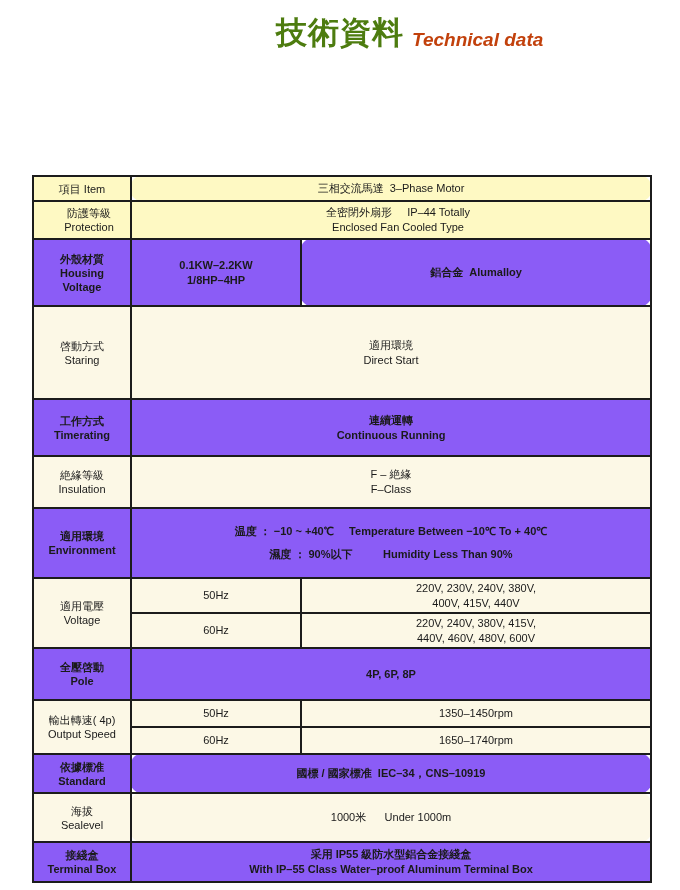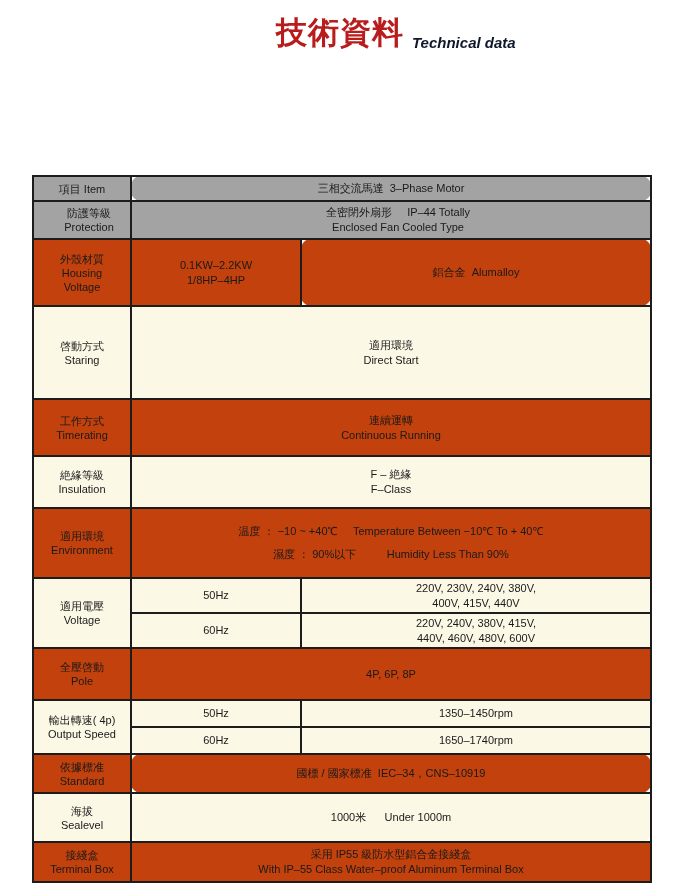--- a/index.html
+++ b/index.html
@@ -9,26 +9,26 @@
     color:#1a1a1a;
     position:relative;
     overflow:hidden;
   }
   .page { position:absolute; inset:0; }
 
   
   .title-row { position:absolute; top:12px; left:0; right:0; text-align:center; }
   .title-zh-wrap { position:relative; display:inline-block; }
   .title-zh {
-    font-size:31px; font-weight:bold; letter-spacing:1px; color:#b91c1c;
+    font-size:31px; font-weight:bold; letter-spacing:1px; color:#4d7c0f;
   }
   .title-en {
     position:absolute; left:calc(100% + 8px); bottom:3px;
-    font-size:15px; font-weight:bold; font-style:italic;
-    color:#0f172a; white-space:nowrap;
+    font-size:19px; font-weight:bold; font-style:italic;
+    color:#c2410c; white-space:nowrap;
   }
 
   
   .subtitle { position:absolute; top:128px; left:0; right:0; text-align:center; color:#ee0f0f; }
   .subtitle .sub-zh { font-size:15px; font-weight:bold; }
   .subtitle .sub-en { font-size:15px; font-weight:normal; }
 
   
   .spec-table {
     position:absolute; top:175px; left:32px;
@@ -39,22 +39,22 @@
   .spec-table td {
     border:2px solid #1c1c1c;
     text-align:center; vertical-align:middle;
     padding:1px 2px;
     overflow:hidden;
   }
   col.c-label { width:98px; }
   col.c-mid   { width:170px; }
   col.c-val   { width:350px; }
 
-  .pink  { background:#a3a3a3; }
-  .blue  { background:#c2410c; }
+  .pink  { background:#fef9c3; }
+  .blue  { background:#8b5cf6;font-weight:bold; }
   .cream { background:#fcf8e6; }
 
   .lbl { line-height:14px; }
   .pre { white-space:pre;border-radius:10px; }
 
   
   .r-item  td { height:21px; }
   .r-prot  td { height:34px;padding-left:16px; }
   .r-house td { height:63px; }
   .r-start td { height:89px; }

